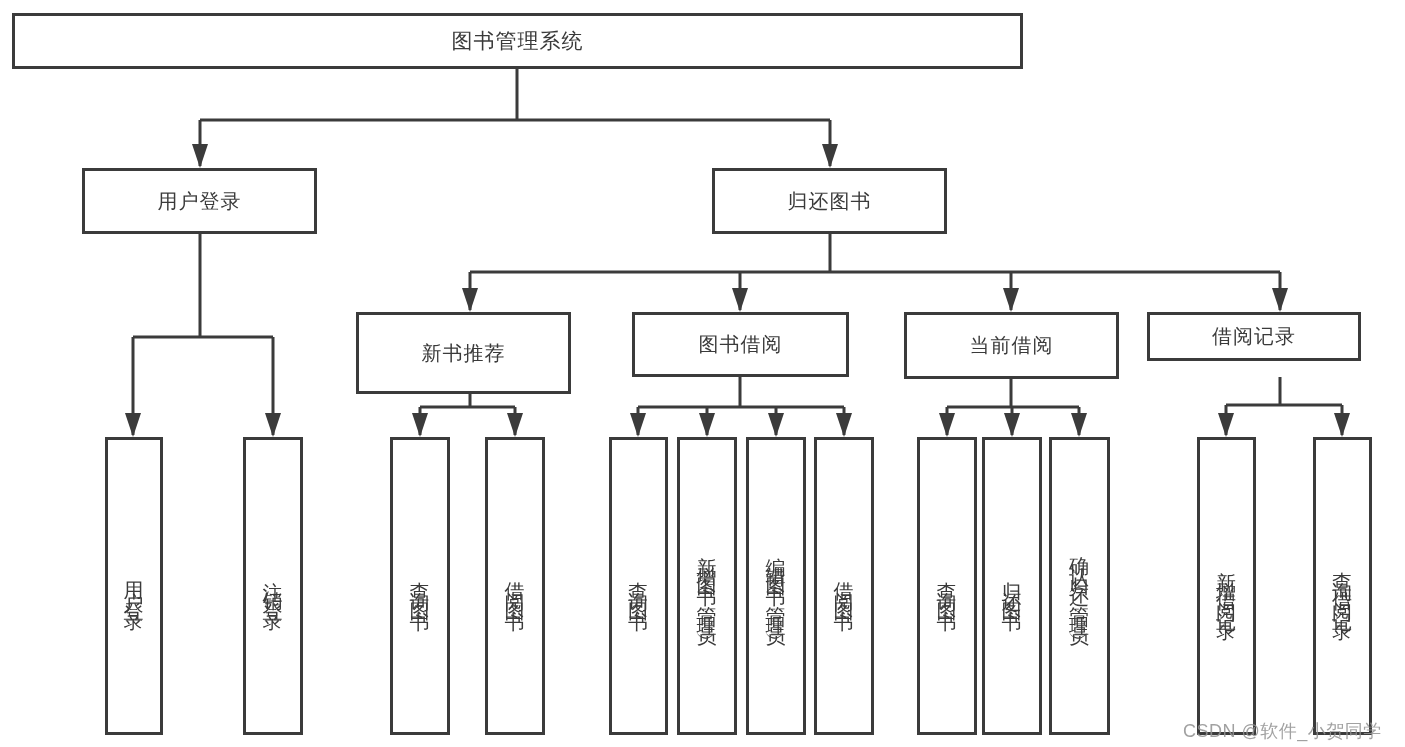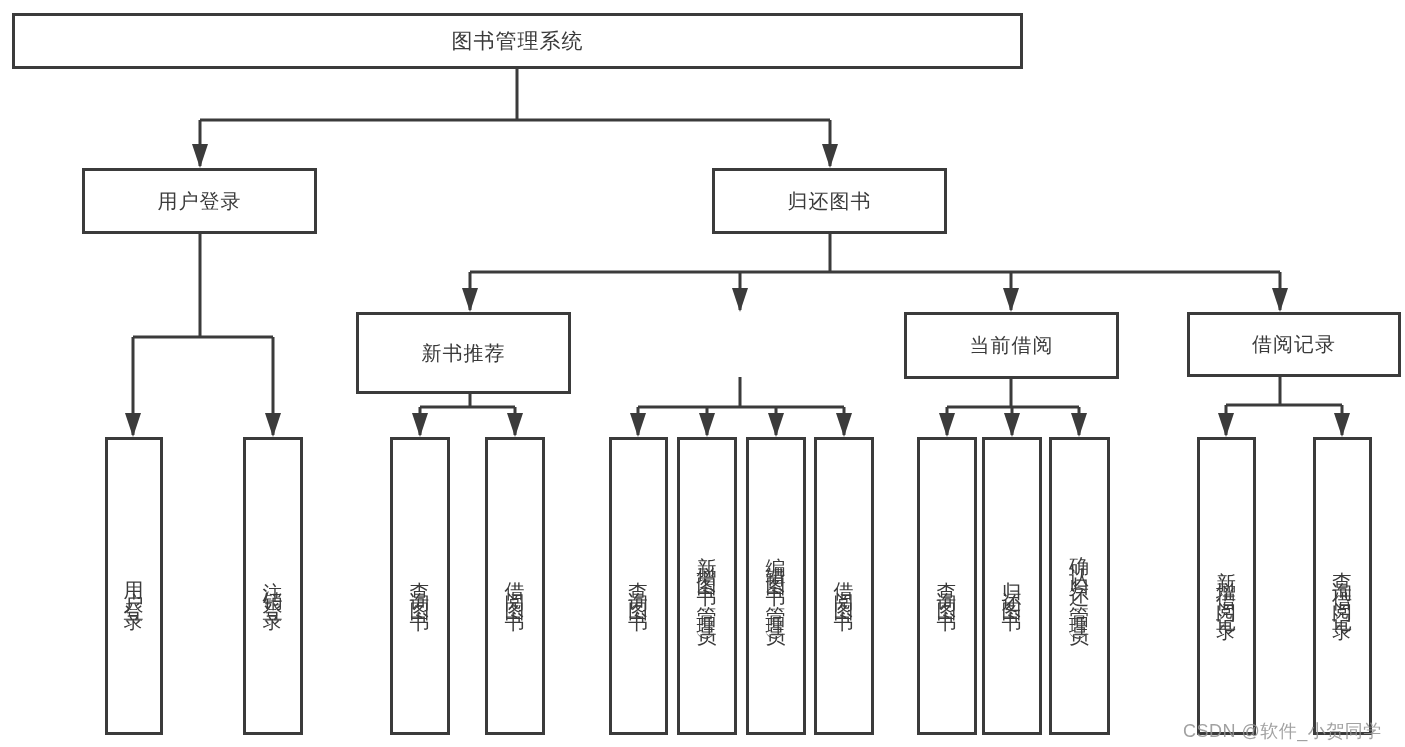--- a/index.html
+++ b/index.html
@@ -117,24 +117,27 @@
   <div class="node h-node" style="left:82px; top:168px; width:235px; height:66px;">
     <span>用户登录</span>
   </div>
   <div class="node h-node" style="left:712px; top:168px; width:235px; height:66px;">
     <span>归还图书</span>
   </div>
 
   <div class="node h-node" style="left:356px; top:312px; width:215px; height:82px;">
     <span>新书推荐</span>
   </div>
+  <div class="node h-node" style="left:632px; top:312px; width:217px; height:65px;">
+    <span>图书借阅</span>
+  </div>
   <div class="node h-node" style="left:904px; top:312px; width:215px; height:67px;">
     <span>当前借阅</span>
   </div>
-  <div class="node h-node" style="left:1187px; top:312px; width:214px; height:65px;">
+  <div class="node h-node" style="left:1147px; top:312px; width:214px; height:49px;">
     <span>借阅记录</span>
   </div>
 
   <div class="node v-node" style="left:105px; top:437px; width:58px; height:298px;">
     <span class="vtext">用户登录</span>
   </div>
   <div class="node v-node" style="left:243px; top:437px; width:60px; height:298px;">
     <span class="vtext">注销登录</span>
   </div>
 

